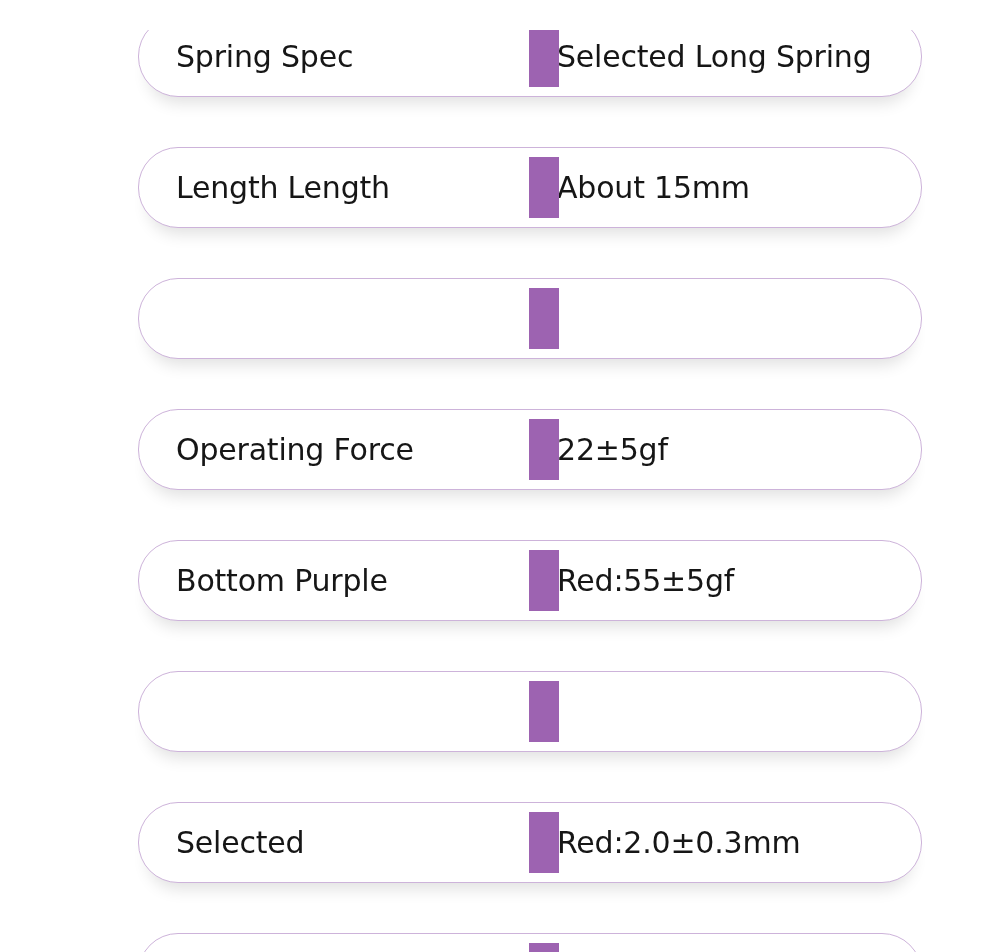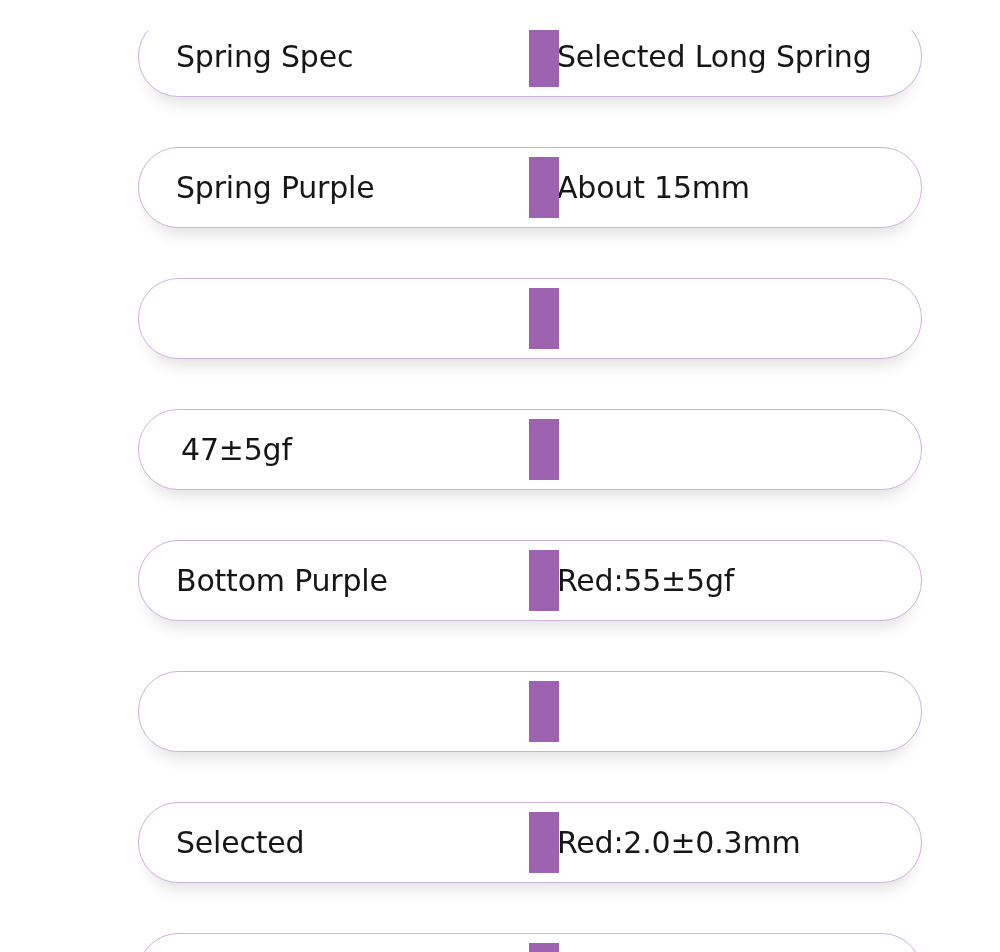--- a/index.html
+++ b/index.html
@@ -70,33 +70,34 @@
 <div class="canvas">
   <div class="spec-table">
 
     <div class="spec-row">
       <div class="spec-cell-label">Spring Spec</div>
       <div class="col-divider"></div>
       <div class="spec-cell-value">Selected Long Spring</div>
     </div>
 
     <div class="spec-row">
-      <div class="spec-cell-label">Spring Purple</div>
+      <div class="spec-cell-label">Length Length</div>
       <div class="col-divider"></div>
       <div class="spec-cell-value">About 15mm</div>
     </div>
 
     <div class="spec-row">
       <div class="spec-cell-label"></div>
       <div class="col-divider"></div>
     </div>
 
     <div class="spec-row">
+      <div class="spec-cell-label">Operating Force</div>
       <div class="col-divider"></div>
-      <div class="spec-cell-value">47±5gf</div>
+      <div class="spec-cell-value">22±5gf</div>
     </div>
 
     <div class="spec-row">
       <div class="spec-cell-label">Bottom Purple</div>
       <div class="col-divider"></div>
       <div class="spec-cell-value">Red:55±5gf</div>
     </div>
 
     <div class="spec-row">
       <div class="spec-cell-label"></div>

